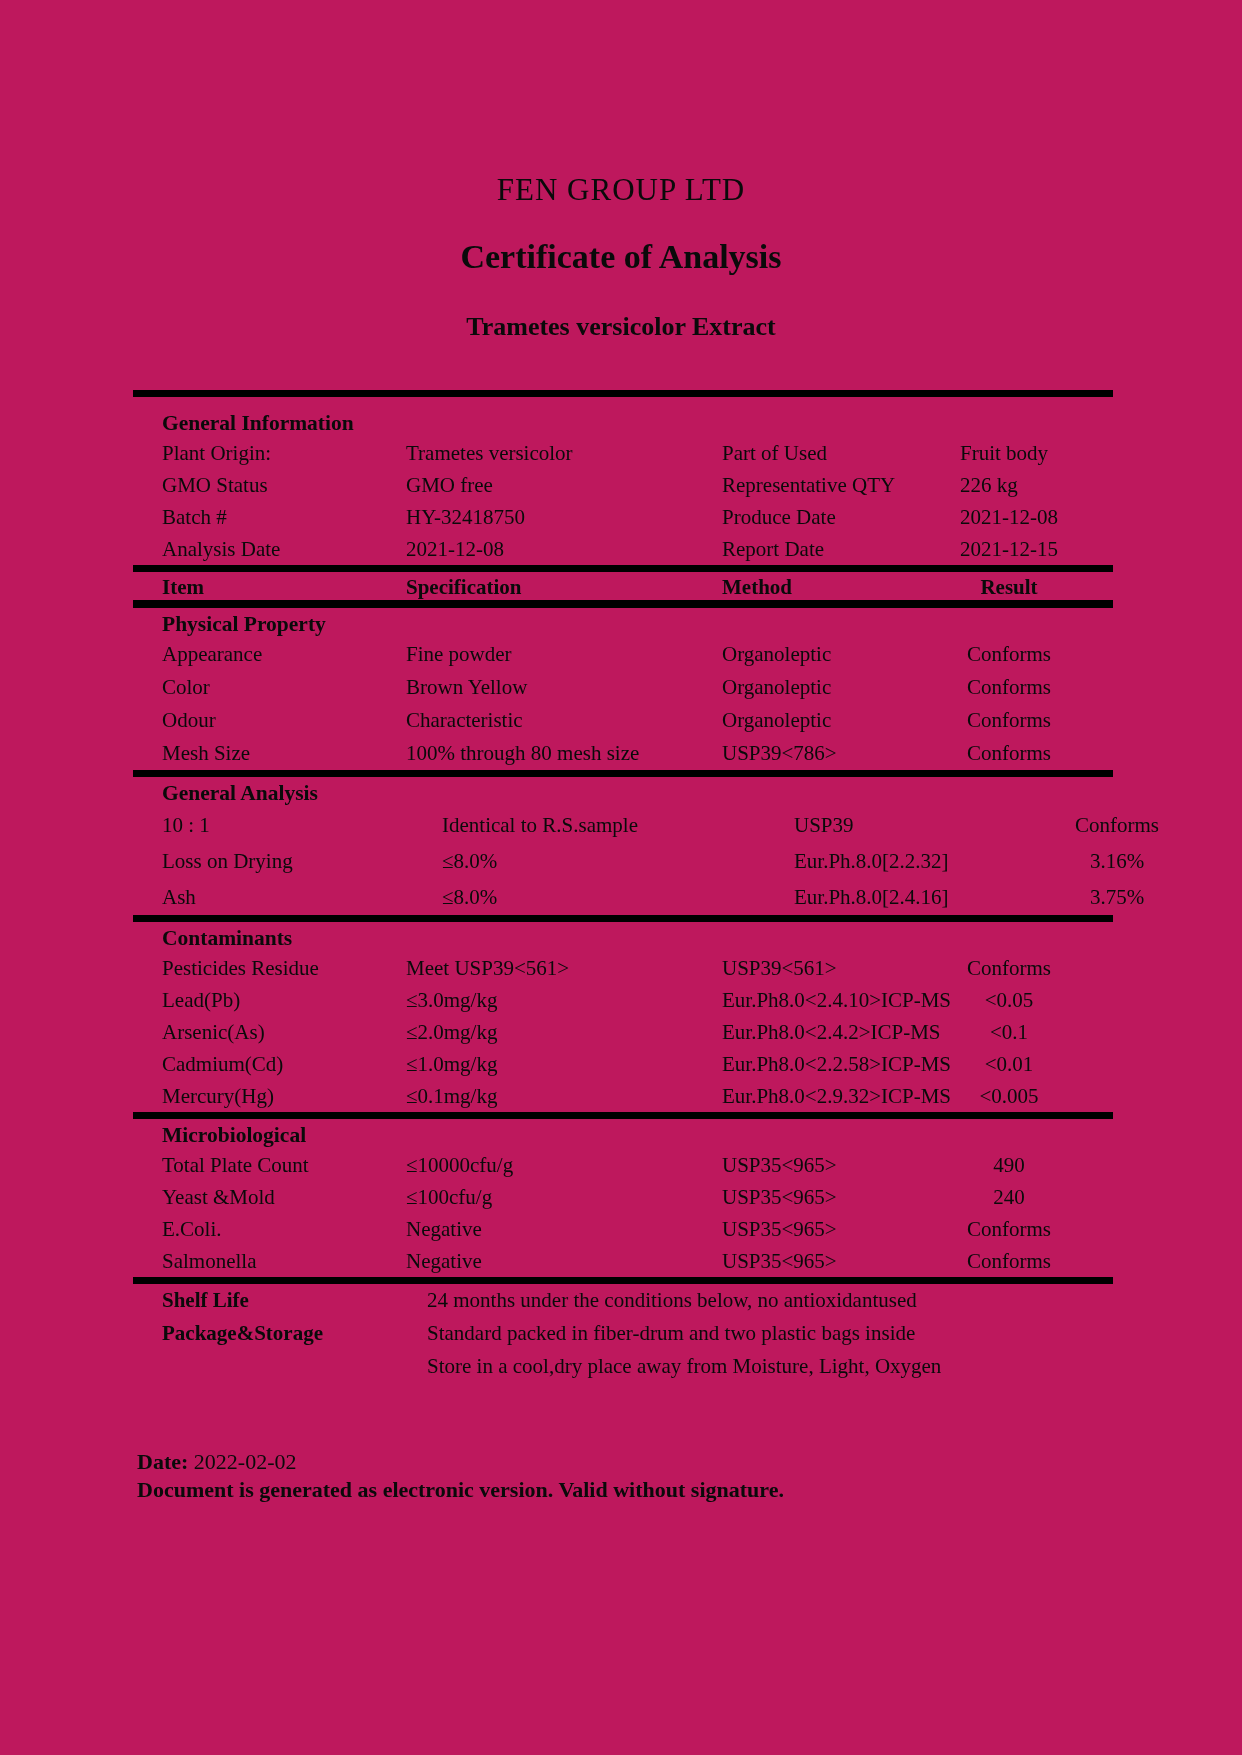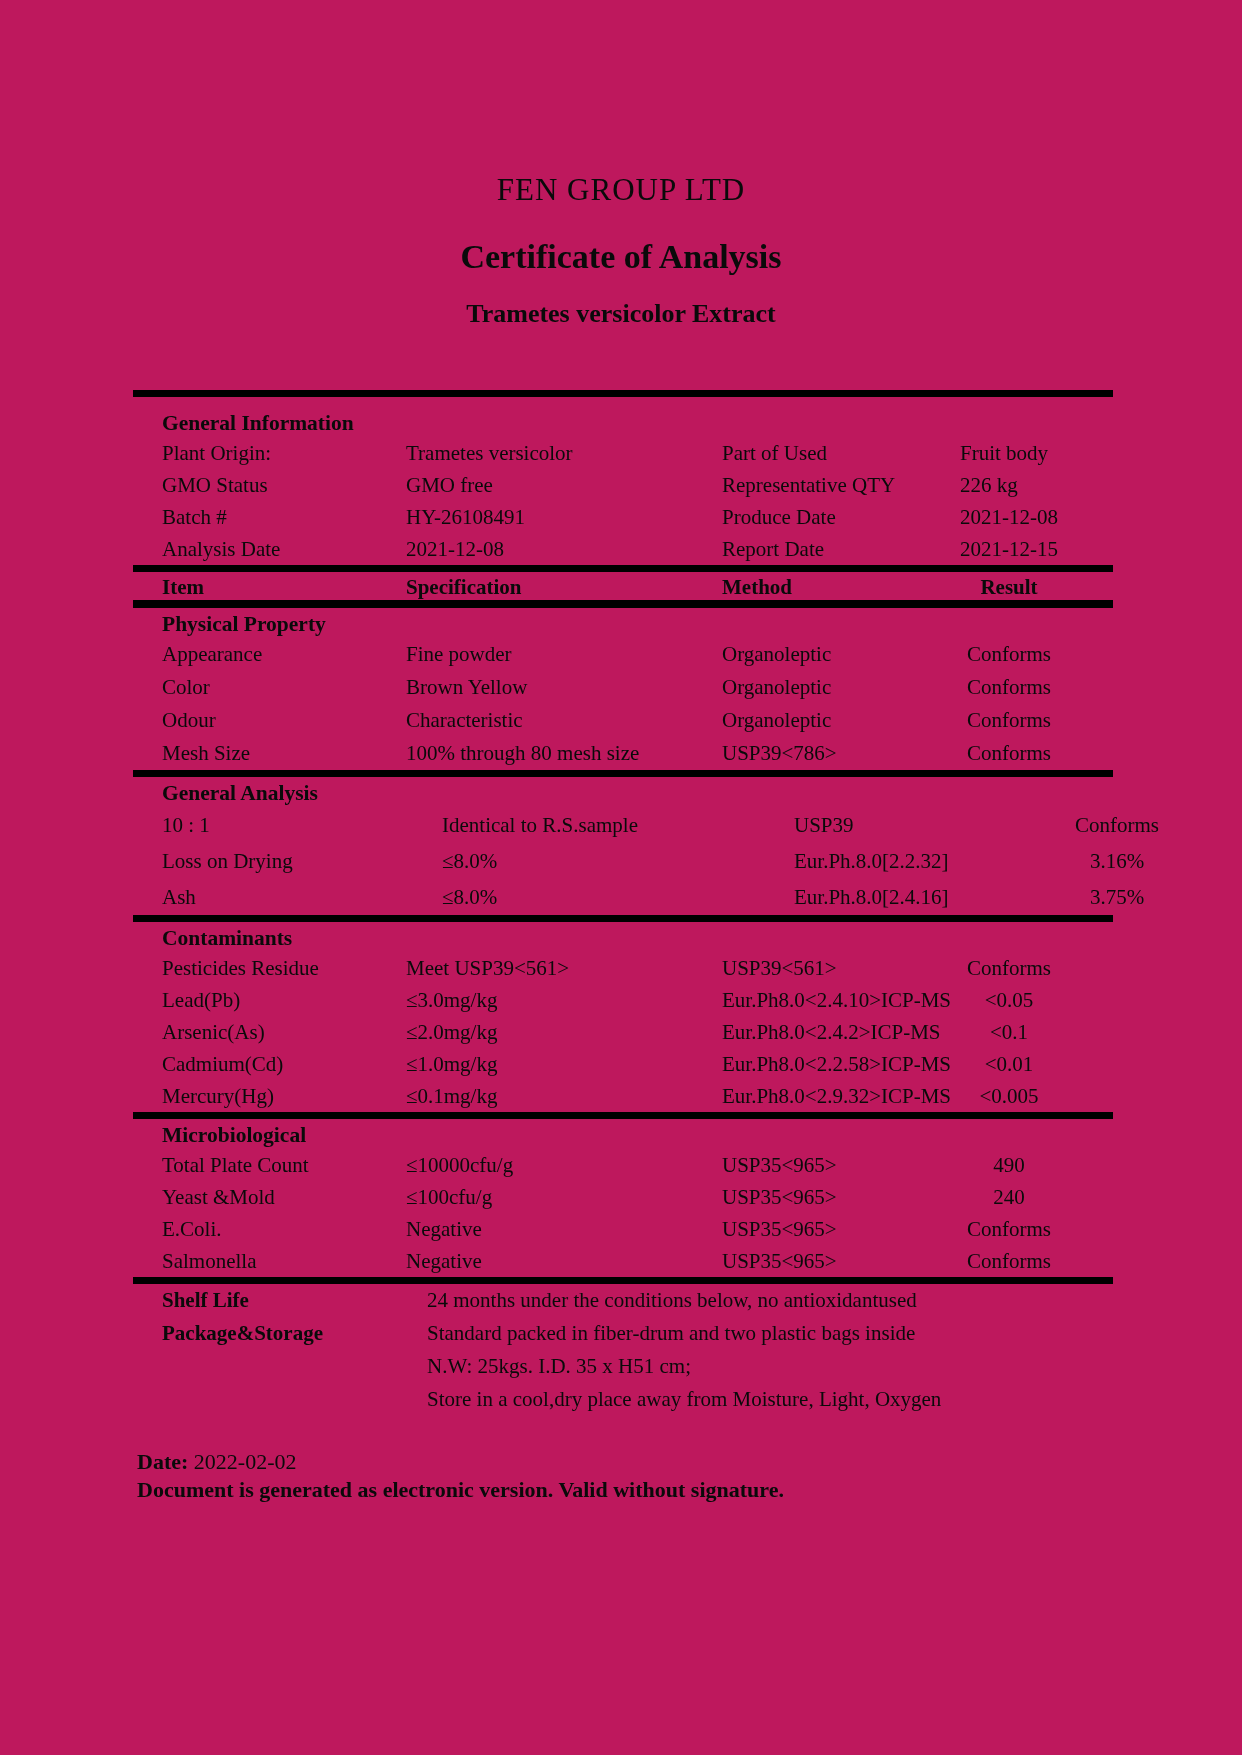--- a/index.html
+++ b/index.html
@@ -8,21 +8,21 @@
     position:relative;
     width:1242px; height:1755px;
     background:#be185d;
     color:#0a0a0a;
     font-family:"Liberation Serif","DejaVu Serif",serif;
     font-size:21px;
     overflow:hidden;
   }
   .company  { position:absolute; top:172px; left:0; width:100%; text-align:center; font-size:31px; letter-spacing:1px; }
   .doctitle { position:absolute; top:238px; left:0; width:100%; text-align:center; font-size:34px; font-weight:bold; }
-  .subtitle { position:absolute; top:299px; left:0; width:100%; text-align:center; font-size:26px; font-weight:bold; }
+  .subtitle { position:absolute; top:312px; left:0; width:100%; text-align:center; font-size:26px; font-weight:bold; }
 
   .coa { position:absolute; left:133px; top:390px; width:980px; }
   .rule { height:7px; background:#000; }
 
   .sec-head { font-weight:bold; font-size:21.5px; padding:2px 0 0 29px; line-height:28px; white-space:nowrap; }
   .sec-head.gi { padding-top:12px; }
 
   .girow { display:grid; grid-template-columns:244px 316px 238px 1fr; padding-left:29px; line-height:32px; white-space:nowrap; }
 
   .cols-head { display:grid; grid-template-columns:244px 316px 183px 208px; padding:2px 0 0 29px; line-height:26px; font-weight:bold; white-space:nowrap; }
@@ -63,21 +63,21 @@
       <span>Fruit body</span>
     </div>
     <div class="girow">
       <span>GMO Status</span>
       <span>GMO free</span>
       <span>Representative QTY</span>
       <span>226 kg</span>
     </div>
     <div class="girow">
       <span>Batch #</span>
-      <span>HY-26108491</span>
+      <span>HY-32418750</span>
       <span>Produce Date</span>
       <span>2021-12-08</span>
     </div>
     <div class="girow">
       <span>Analysis Date</span>
       <span>2021-12-08</span>
       <span>Report Date</span>
       <span>2021-12-15</span>
     </div>
 
@@ -216,24 +216,20 @@
       <div class="shrow">
         <span class="lbl">Shelf Life</span>
         <span class="val">24 months under the conditions below, no antioxidantused</span>
       </div>
       <div class="shrow">
         <span class="lbl">Package&amp;Storage</span>
         <span class="val">Standard packed in fiber-drum and two plastic bags inside</span>
       </div>
       <div class="shrow">
         <span class="lbl"></span>
-        <span class="val">N.W: 25kgs. I.D. 35 x H51 cm;</span>
-      </div>
-      <div class="shrow">
-        <span class="lbl"></span>
         <span class="val">Store in a cool,dry place away from Moisture, Light, Oxygen</span>
       </div>
     </div>
 
   </div>
 
   <div class="footer">
     <div>
       <span class="date-label">Date:</span>
       <span class="date-value">2022-02-02</span>

